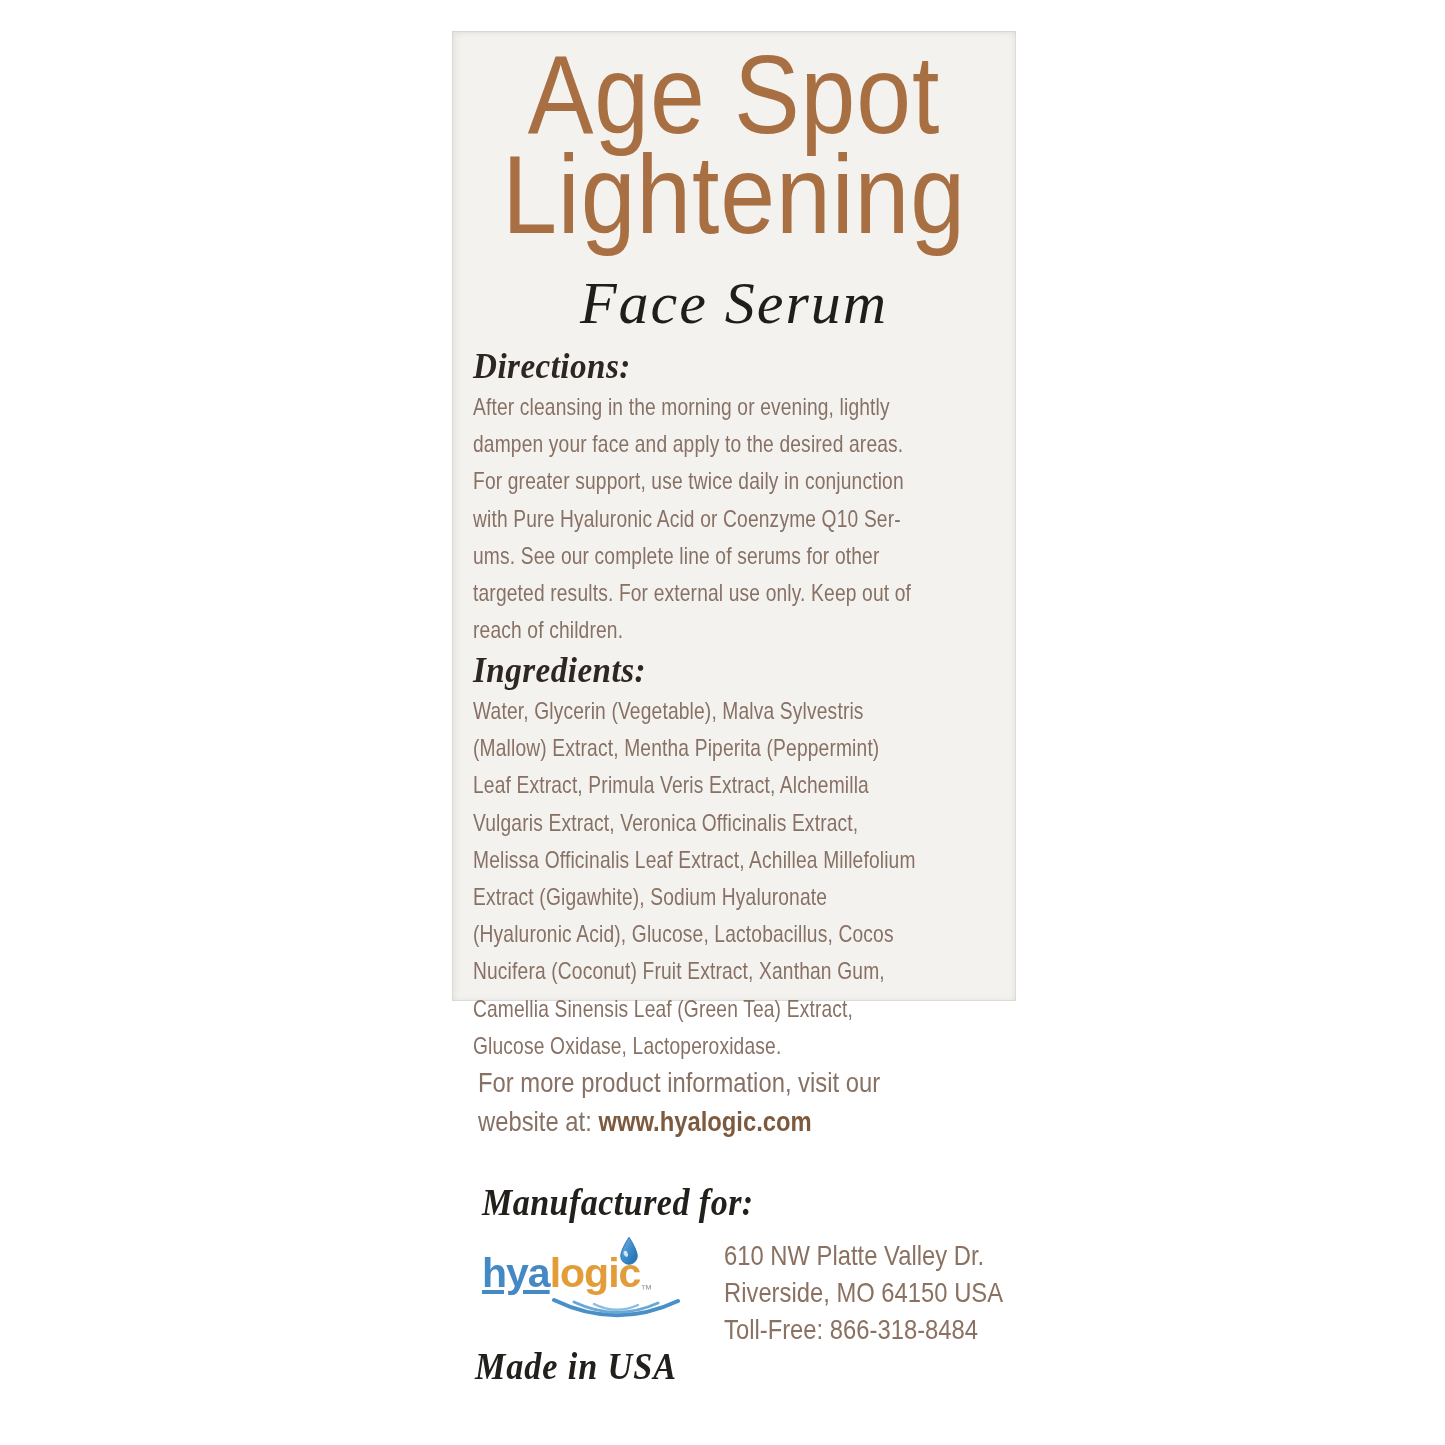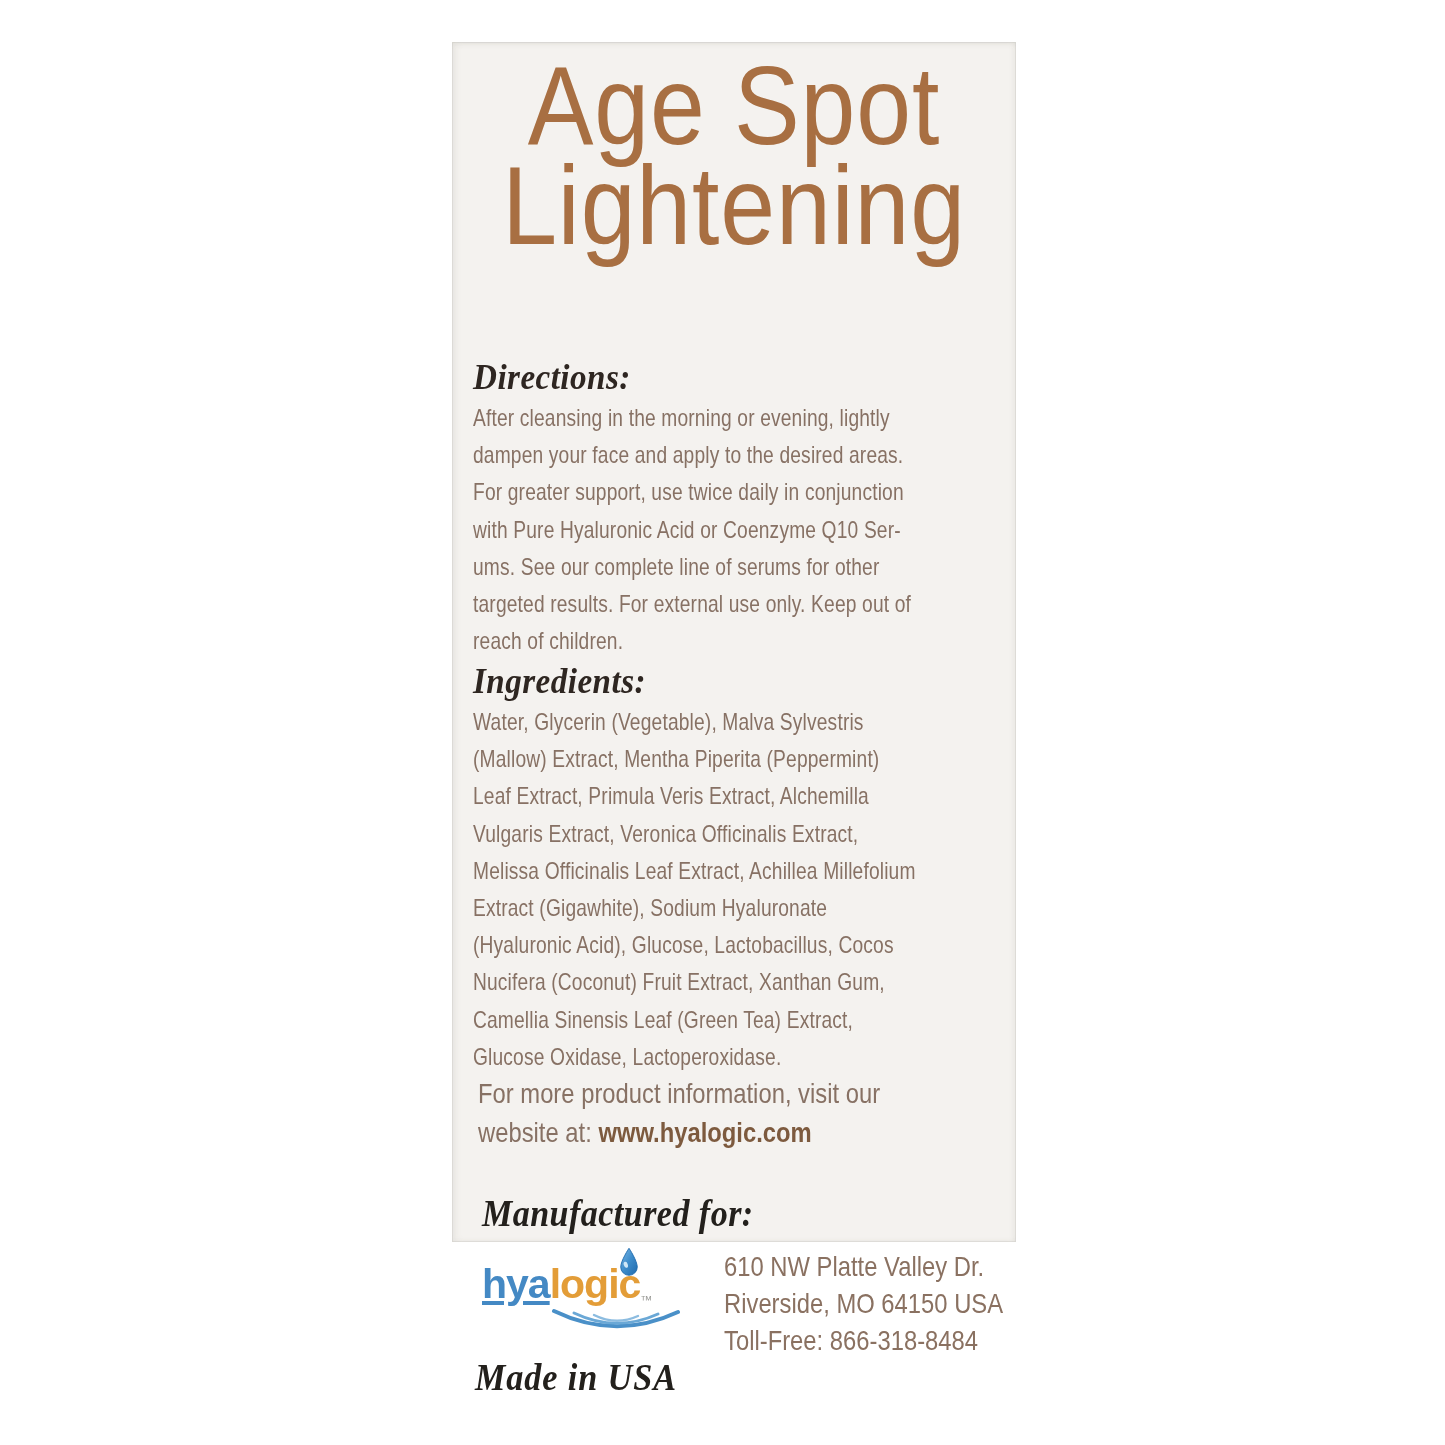--- a/index.html
+++ b/index.html
@@ -8,23 +8,23 @@
     position: relative;
     width: 1445px;
     height: 1445px;
     background: var(--page-bg, #ffffff);
     font-family: "Liberation Sans", sans-serif;
     overflow: hidden;
   }
   .panel {
     position: absolute;
     left: 452px;
-    top: 42px;
+    top: 31px;
     width: 564px;
-    height: 1200px;
+    height: 970px;
     background: var(--panel-bg, #f4f2ef);
     box-shadow:
       inset 0 0 0 1px rgba(120,115,105,0.10),
       inset 4px 0 6px rgba(120,115,105,0.08),
       inset -3px 0 5px rgba(120,115,105,0.06),
       inset 0 3px 5px rgba(120,115,105,0.05);
   }
   .title {
     position: absolute;
     top: 14px;
@@ -145,20 +145,21 @@
 </style>
 </head>
 <body>
 
 <div class="page">
   <div class="panel">
 
     <div class="title">Age Spot
 Lightening</div>
 
+    <div class="subtitle">Face Serum</div>
 
     <div class="heading h-directions">Directions:</div>
     <div class="body-text t-directions">After cleansing in the morning or evening, lightly
 dampen your face and apply to the desired areas.
 For greater support, use twice daily in conjunction
 with Pure Hyaluronic Acid or Coenzyme Q10 Ser-
 ums. See our complete line of serums for other
 targeted results. For external use only. Keep out of
 reach of children.</div>
 

